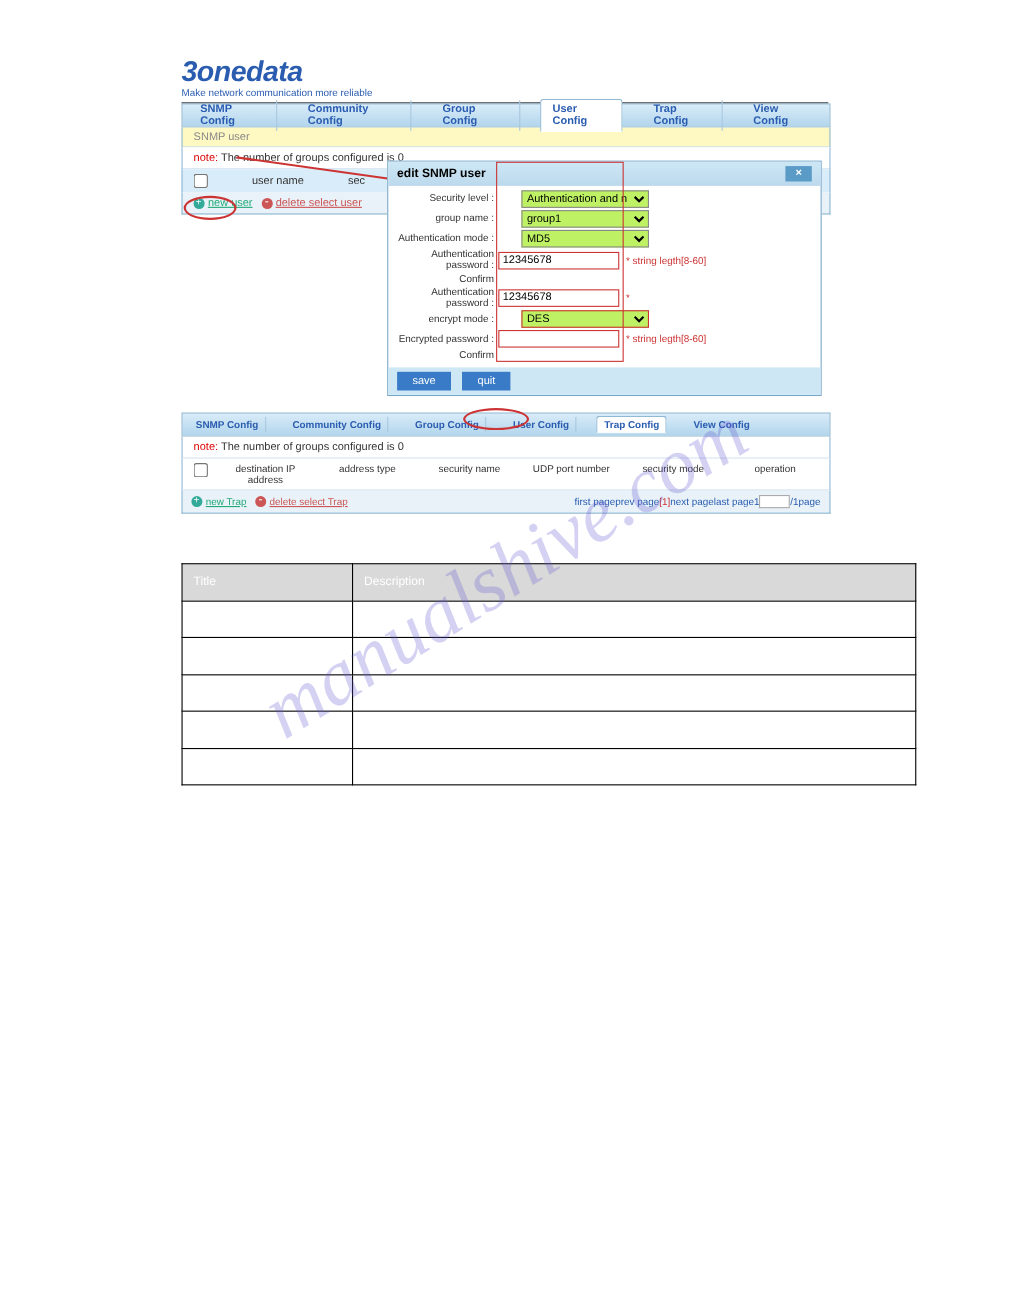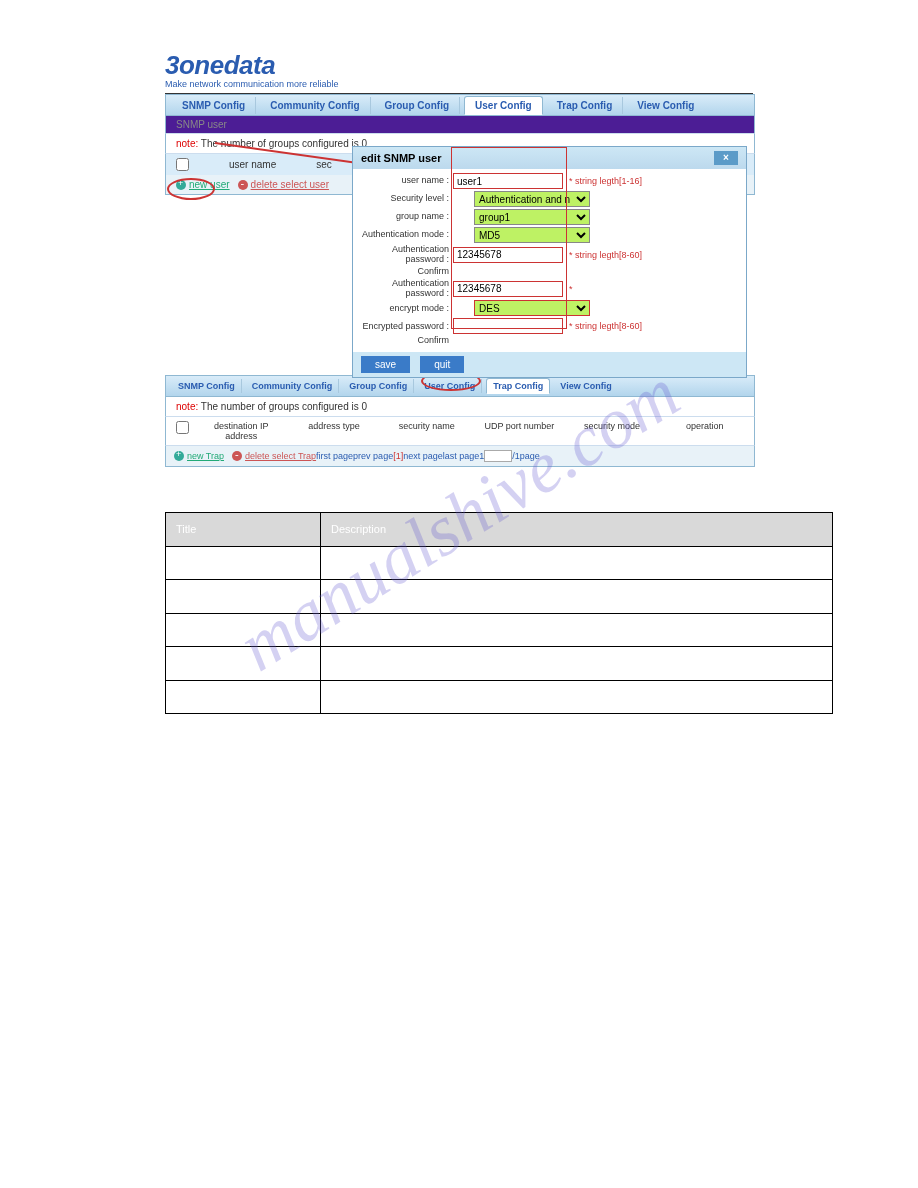--- a/index.html
+++ b/index.html
@@ -34,41 +34,41 @@
   
   .panel1 {
     width: 590px;
     position: relative;
   }
   .tabbar {
     background: linear-gradient(#d9ecf9, #b2d5ec);
     height: 22px;
     display: flex;
     align-items: center;
-    gap: 4px;
+    gap: 18px;
     padding: 2px 6px;
     border: 1px solid #8fb8d2;
   }
   .tab {
     padding: 3px 10px;
     font-size: 10px;
     color: #2a5cb0;
     font-weight: bold;
     cursor: pointer;
     border-right: 1px solid #a8c8de;
   }
   .tab:last-child { border-right: none; }
   .tab.active {
     background: #fff;
     border: 1px solid #8fb8d2;
     border-bottom: 1px solid #fff;
     border-radius: 3px 3px 0 0;
   }
   .subbar {
-    background: #4c1d95;
+    background: #fef9c3;
     padding: 3px 10px;
     font-size: 10px;
     color: #888;
     border-left: 1px solid #8fb8d2;
     border-right: 1px solid #8fb8d2;
     border-bottom: 1px solid #cde;
   }
   .note-row {
     background: #fff;
     padding: 4px 10px;
@@ -240,21 +240,21 @@
     border-right: 1px solid #8fb8d2;
     border-bottom: 1px solid #cde;
     color: #333;
     gap: 10px;
   }
   .gridhead div { flex: 1; text-align: center; }
   .gridhead div:first-child { flex: 0 0 16px; }
   .gridfoot {
     background: #e8f2f8;
     display: flex;
-    justify-content: flex-start;
+    justify-content: space-between;
     padding: 4px 8px;
     font-size: 9px;
     border-left: 1px solid #8fb8d2;
     border-right: 1px solid #8fb8d2;
     border-bottom: 1px solid #8fb8d2;
     color: #2a5cb0;
   }
   .pager { display: flex; gap: 0; align-items: center; }
   .pager .cur { color: #c33; }
   .pager input { width: 28px; height: 12px; font-size: 9px; border:1px solid #aaa; }
@@ -325,25 +325,20 @@
     <div class="circle-mark" style="top:84px; left:2px; width:48px; height:22px;"></div>
     <div class="arrow-line" style="top:48px; left:50px; width:155px; transform:rotate(8deg);"></div>
 
     <div class="modal">
       <div class="modal-title">
         <span>edit SNMP user</span>
         <span class="modal-close">×</span>
       </div>
       <div class="modal-body">
         <div class="red-box" style="top:0px; left:98px; width:116px; height:182px;"></div>
-        <div class="form-row">
-          <span class="form-lbl">user name :</span>
-          <input class="form-inp" value="user1" style="">
-          <span class="form-hint">string legth[1-16]</span>
-        </div>
         <div class="form-row">
           <span class="form-lbl">Security level :</span>
           <select class="form-sel"><option>Authentication and n</option></select>
         </div>
         <div class="form-row">
           <span class="form-lbl">group name :</span>
           <select class="form-sel"><option>group1</option></select>
         </div>
         <div class="form-row">
           <span class="form-lbl">Authentication mode :</span>

